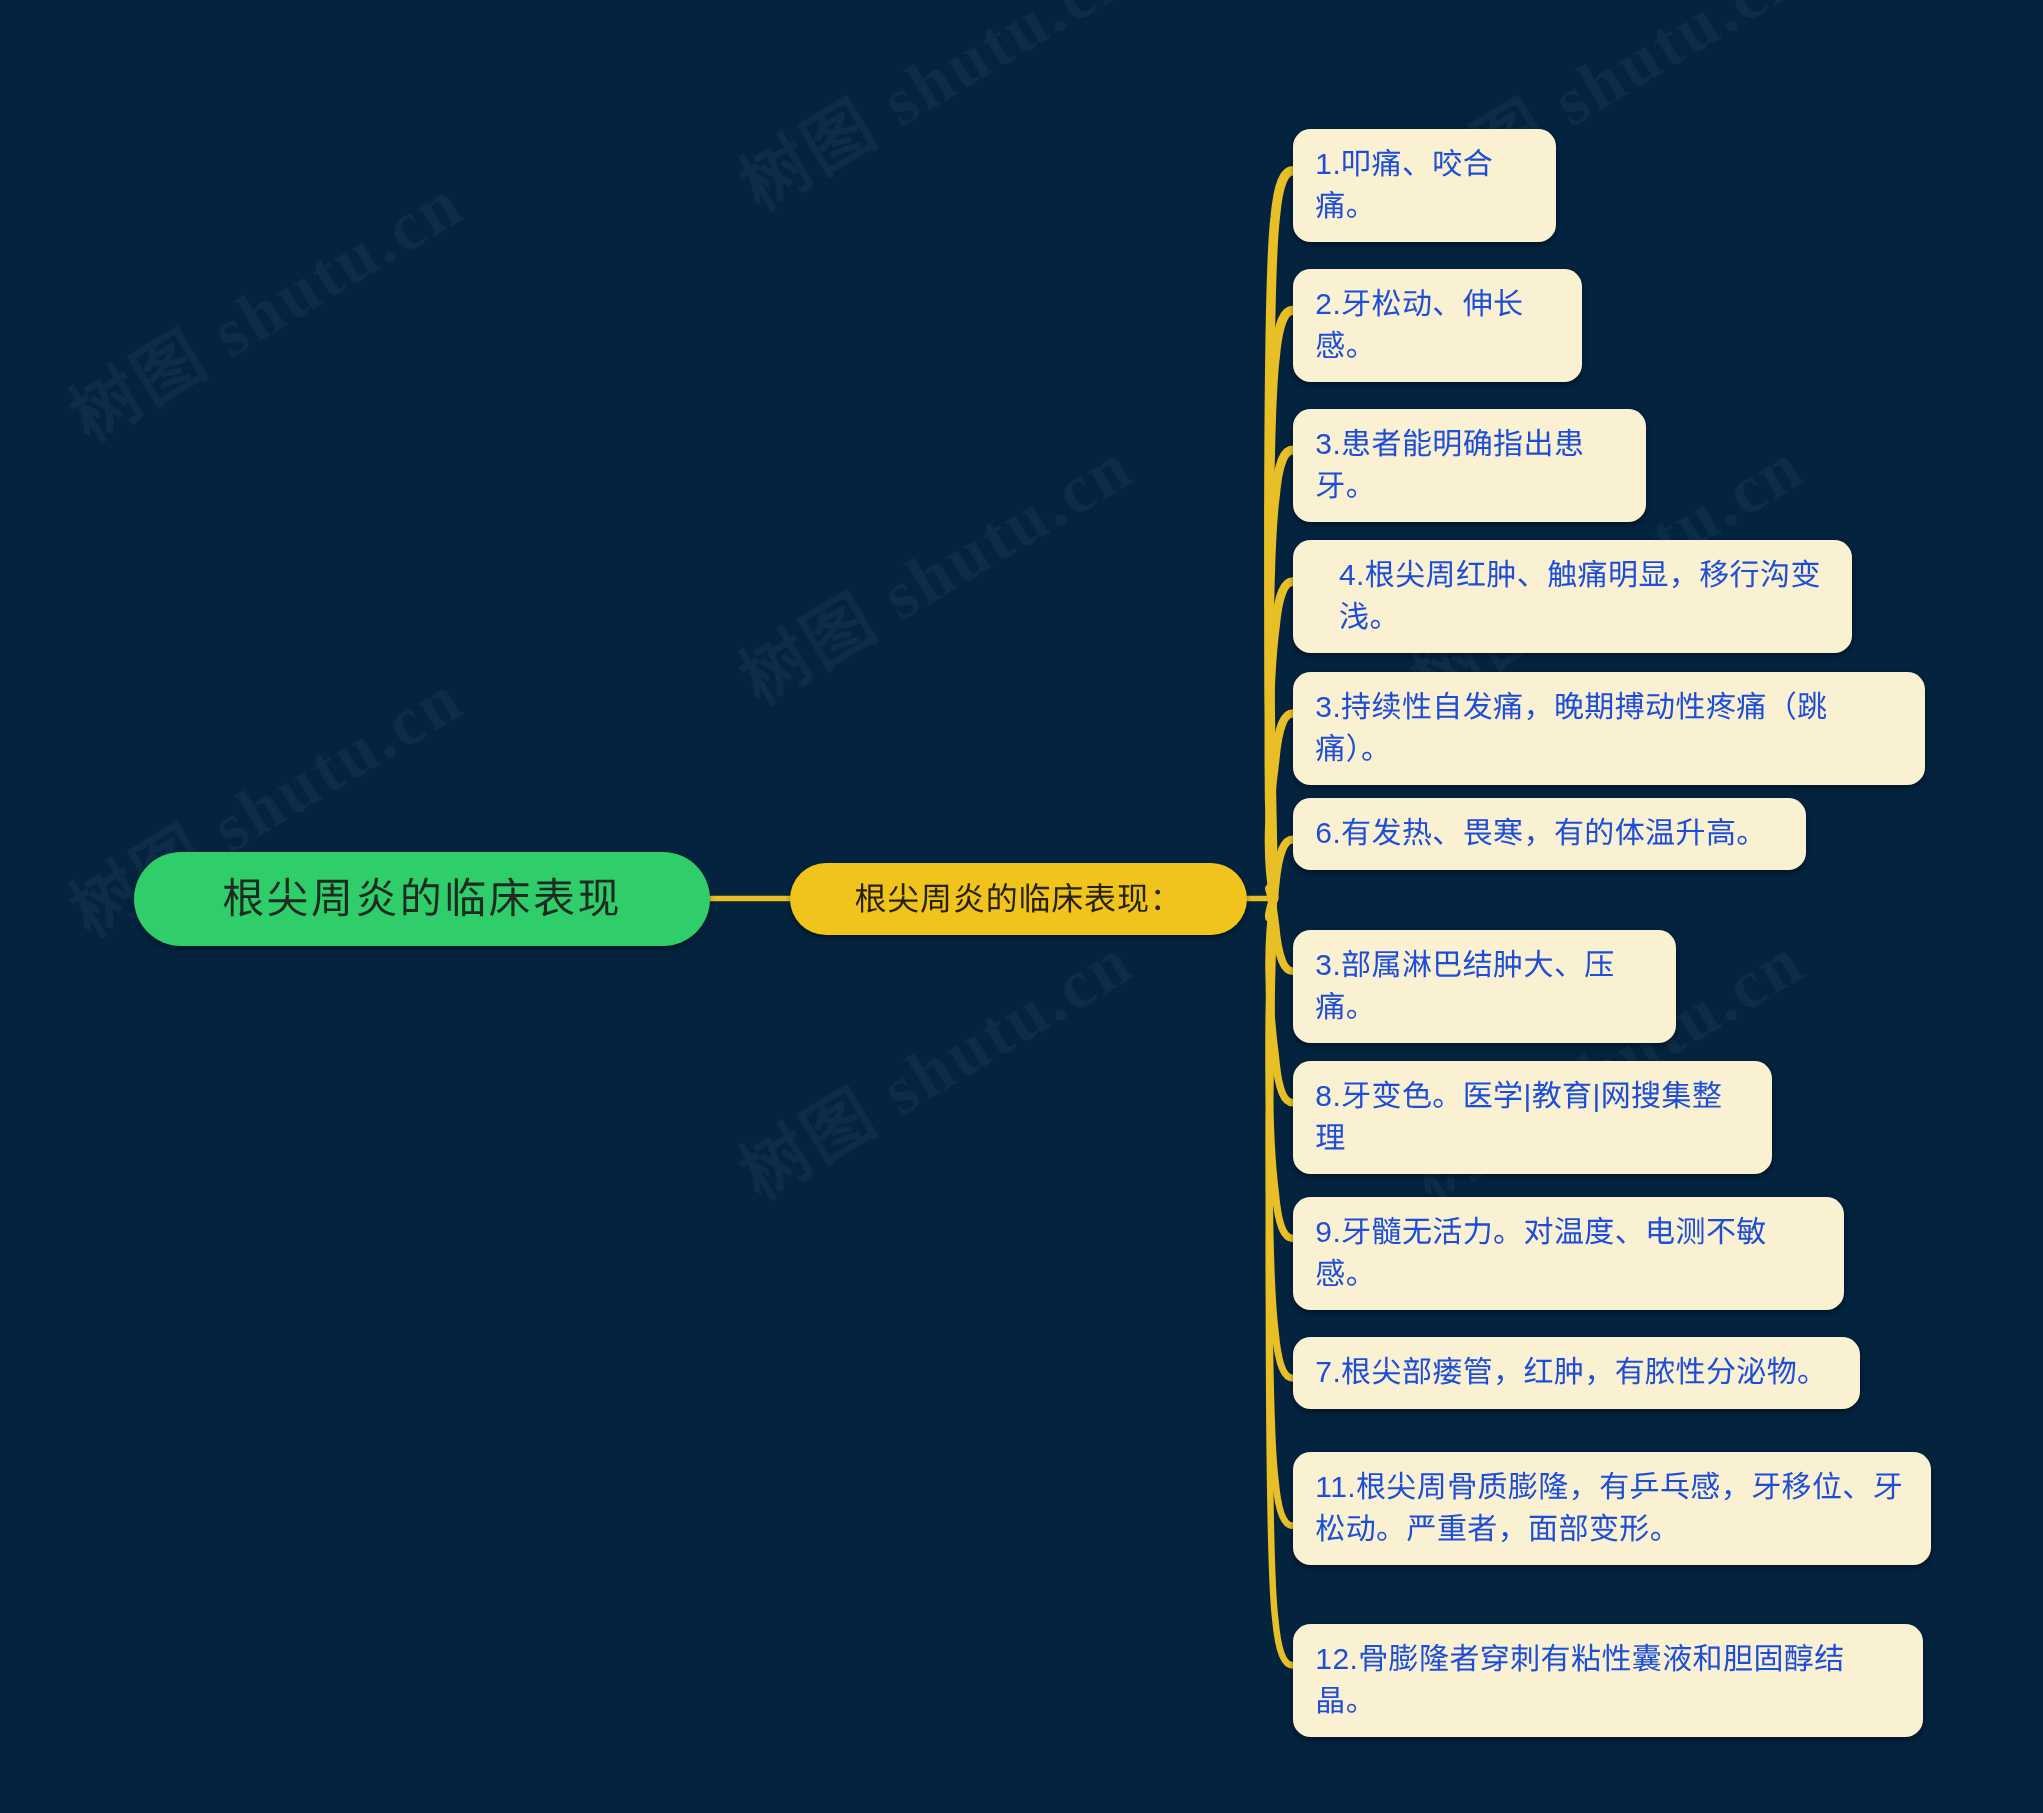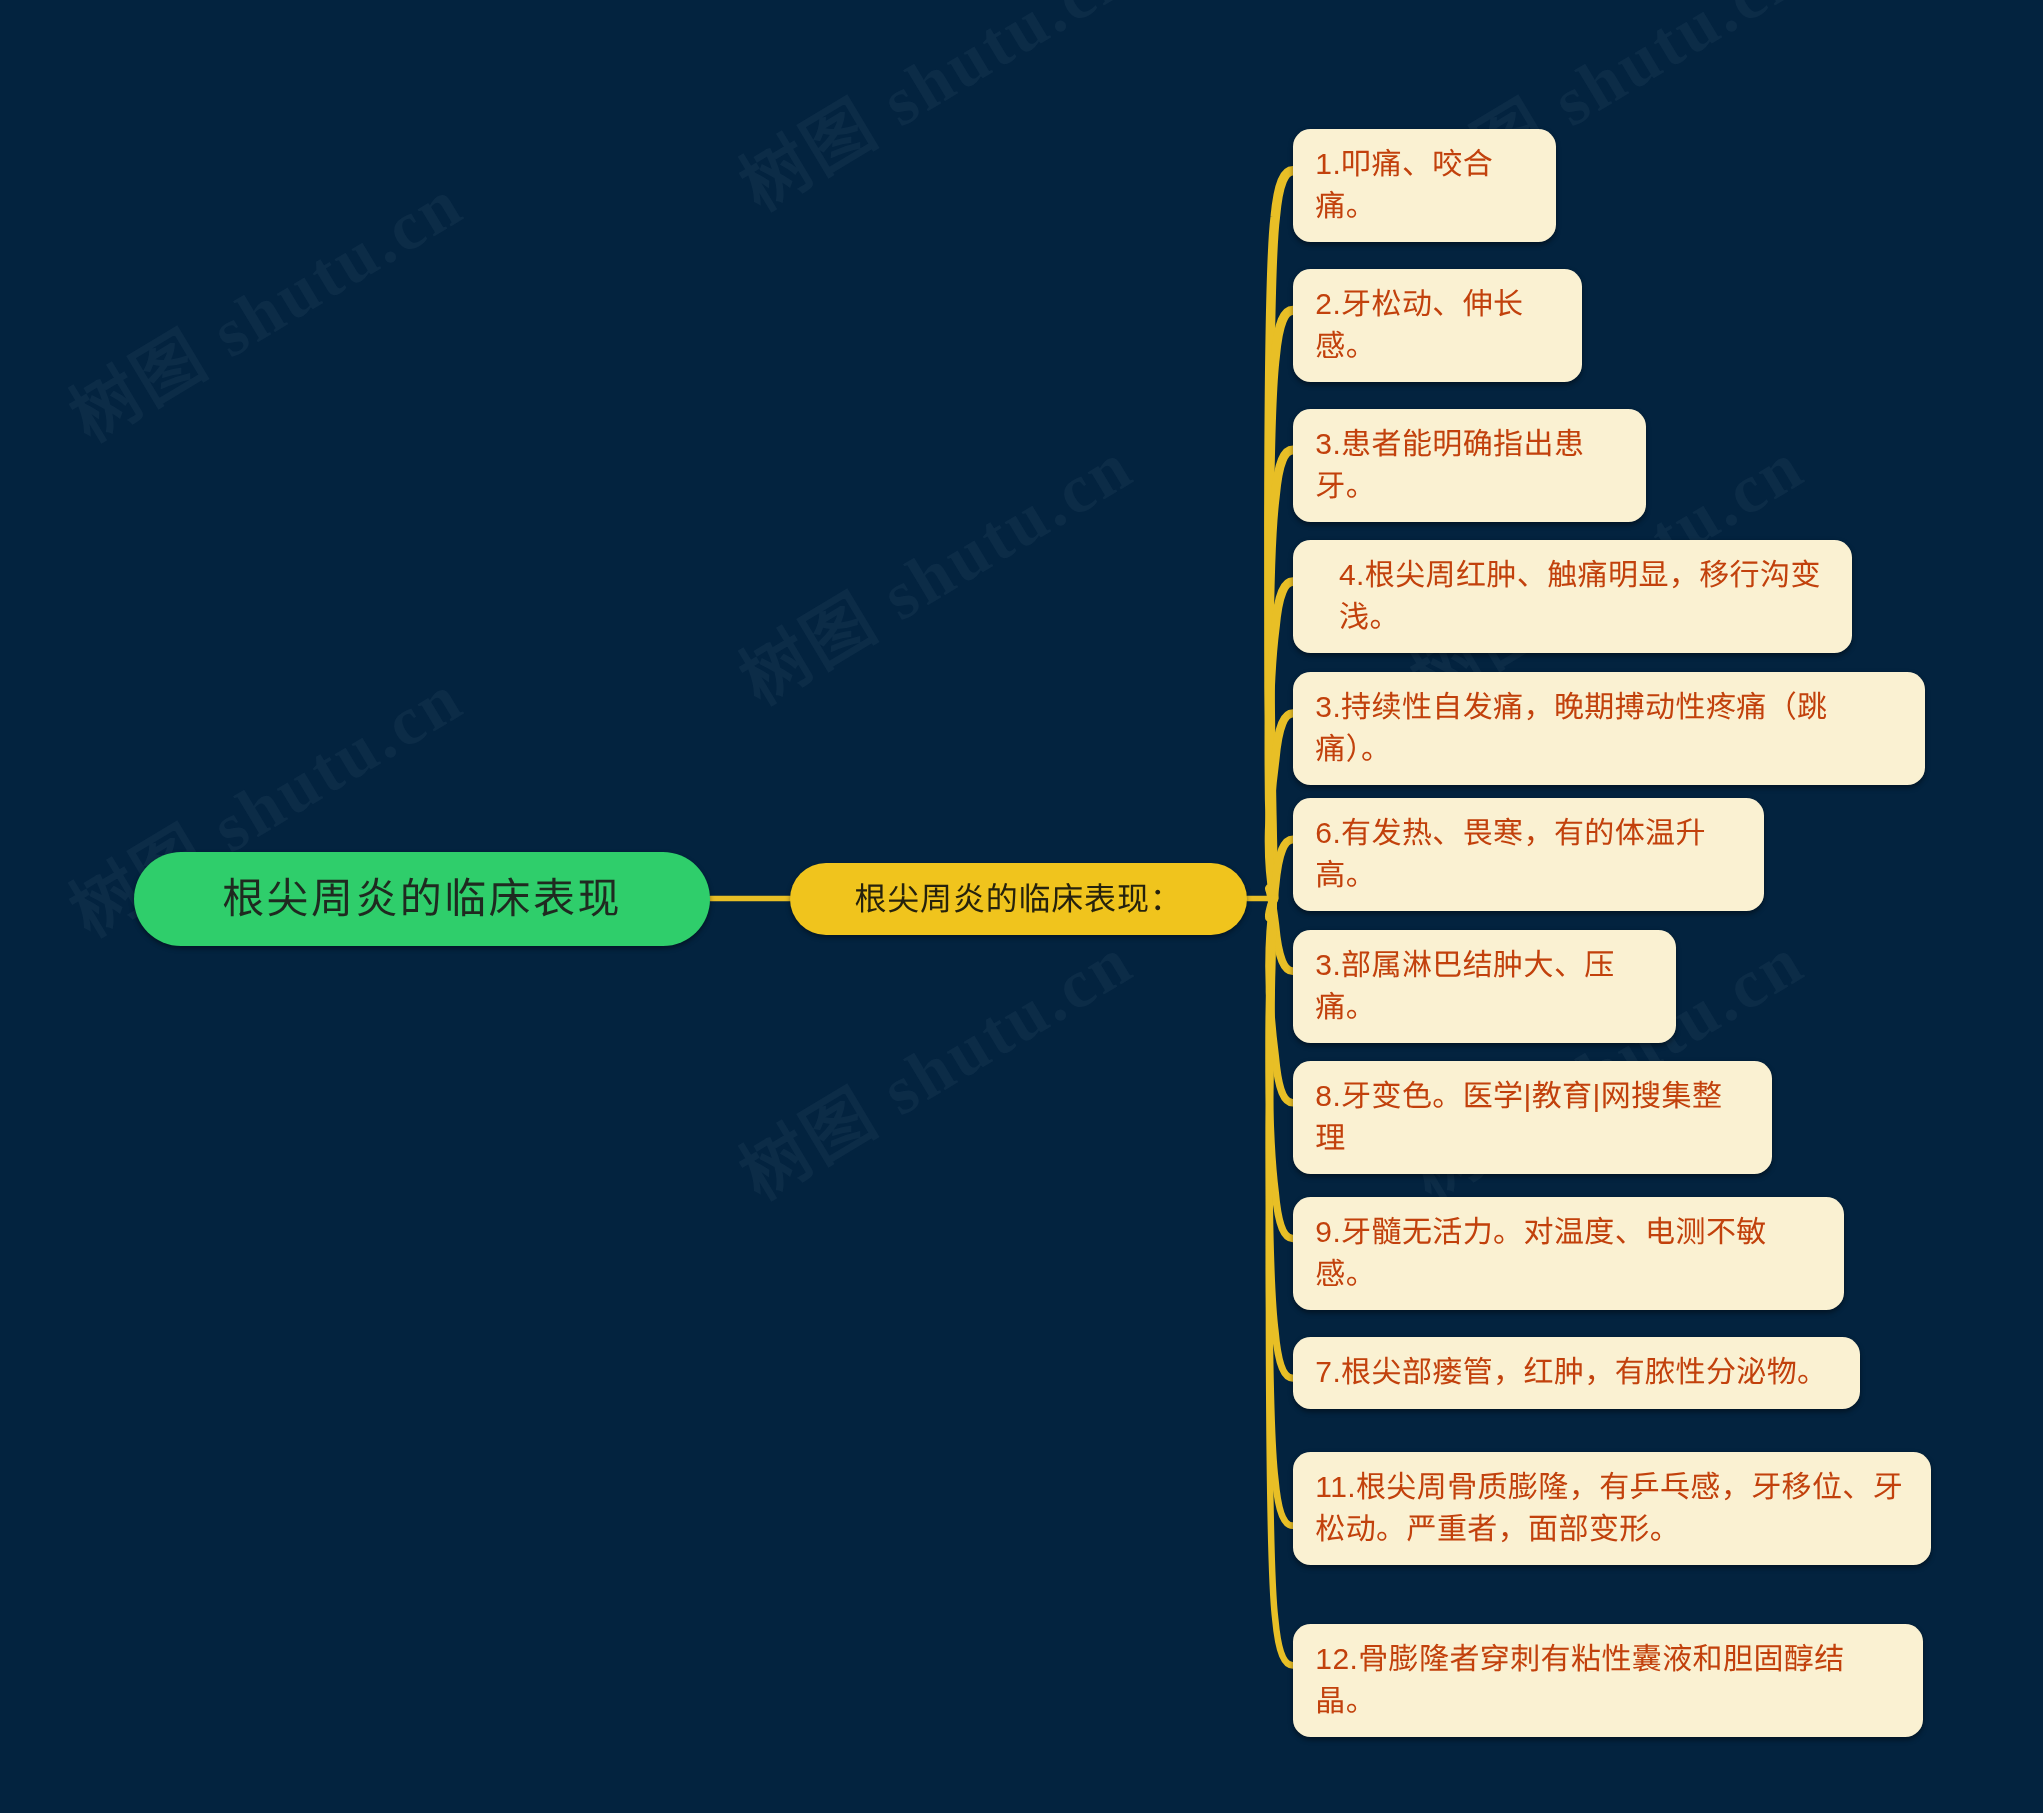--- a/index.html
+++ b/index.html
@@ -94,21 +94,21 @@
 
   .node-leaf {
     left:1293px;
     border-radius:17.6px;
     background:#faf1d2;
     padding:14.4px 24px 16px 22.3px;
     align-items:center;
   }
   .node-leaf .label {
     font-size:30px;
-    color:#c2410c;
+    color:#1d4ed8;
     line-height:1.38;
     letter-spacing:0.4px;
     white-space:pre-line;
   }
 </style>
 </head>
 <body>
 
 <div id="canvas">
 
@@ -157,21 +157,21 @@
       </div>
       <div class="node node-leaf" style="top: 409px; width: 353px;">
         <span class="label">3.患者能明确指出患牙。</span>
       </div>
       <div class="node node-leaf" style="top: 540px; width: 559px; padding-left: 46px;">
         <span class="label">4.根尖周红肿、触痛明显，移行沟变浅。</span>
       </div>
       <div class="node node-leaf" style="top: 672px; width: 632px;">
         <span class="label">3.持续性自发痛，晚期搏动性疼痛（跳痛）。</span>
       </div>
-      <div class="node node-leaf" style="top: 798px; width: 471px; align-items: flex-end;">
+      <div class="node node-leaf" style="top: 798px; width: 513px; align-items: flex-end;">
         <span class="label">6.有发热、畏寒，有的体温升高。</span>
       </div>
       <div class="node node-leaf" style="top: 930px; width: 383px;">
         <span class="label">3.部属淋巴结肿大、压痛。</span>
       </div>
       <div class="node node-leaf" style="top: 1061px; width: 479px;">
         <span class="label">8.牙变色。医学|教育|网搜集整理</span>
       </div>
       <div class="node node-leaf" style="top: 1197px; width: 551px;">
         <span class="label">9.牙髓无活力。对温度、电测不敏感。</span>

